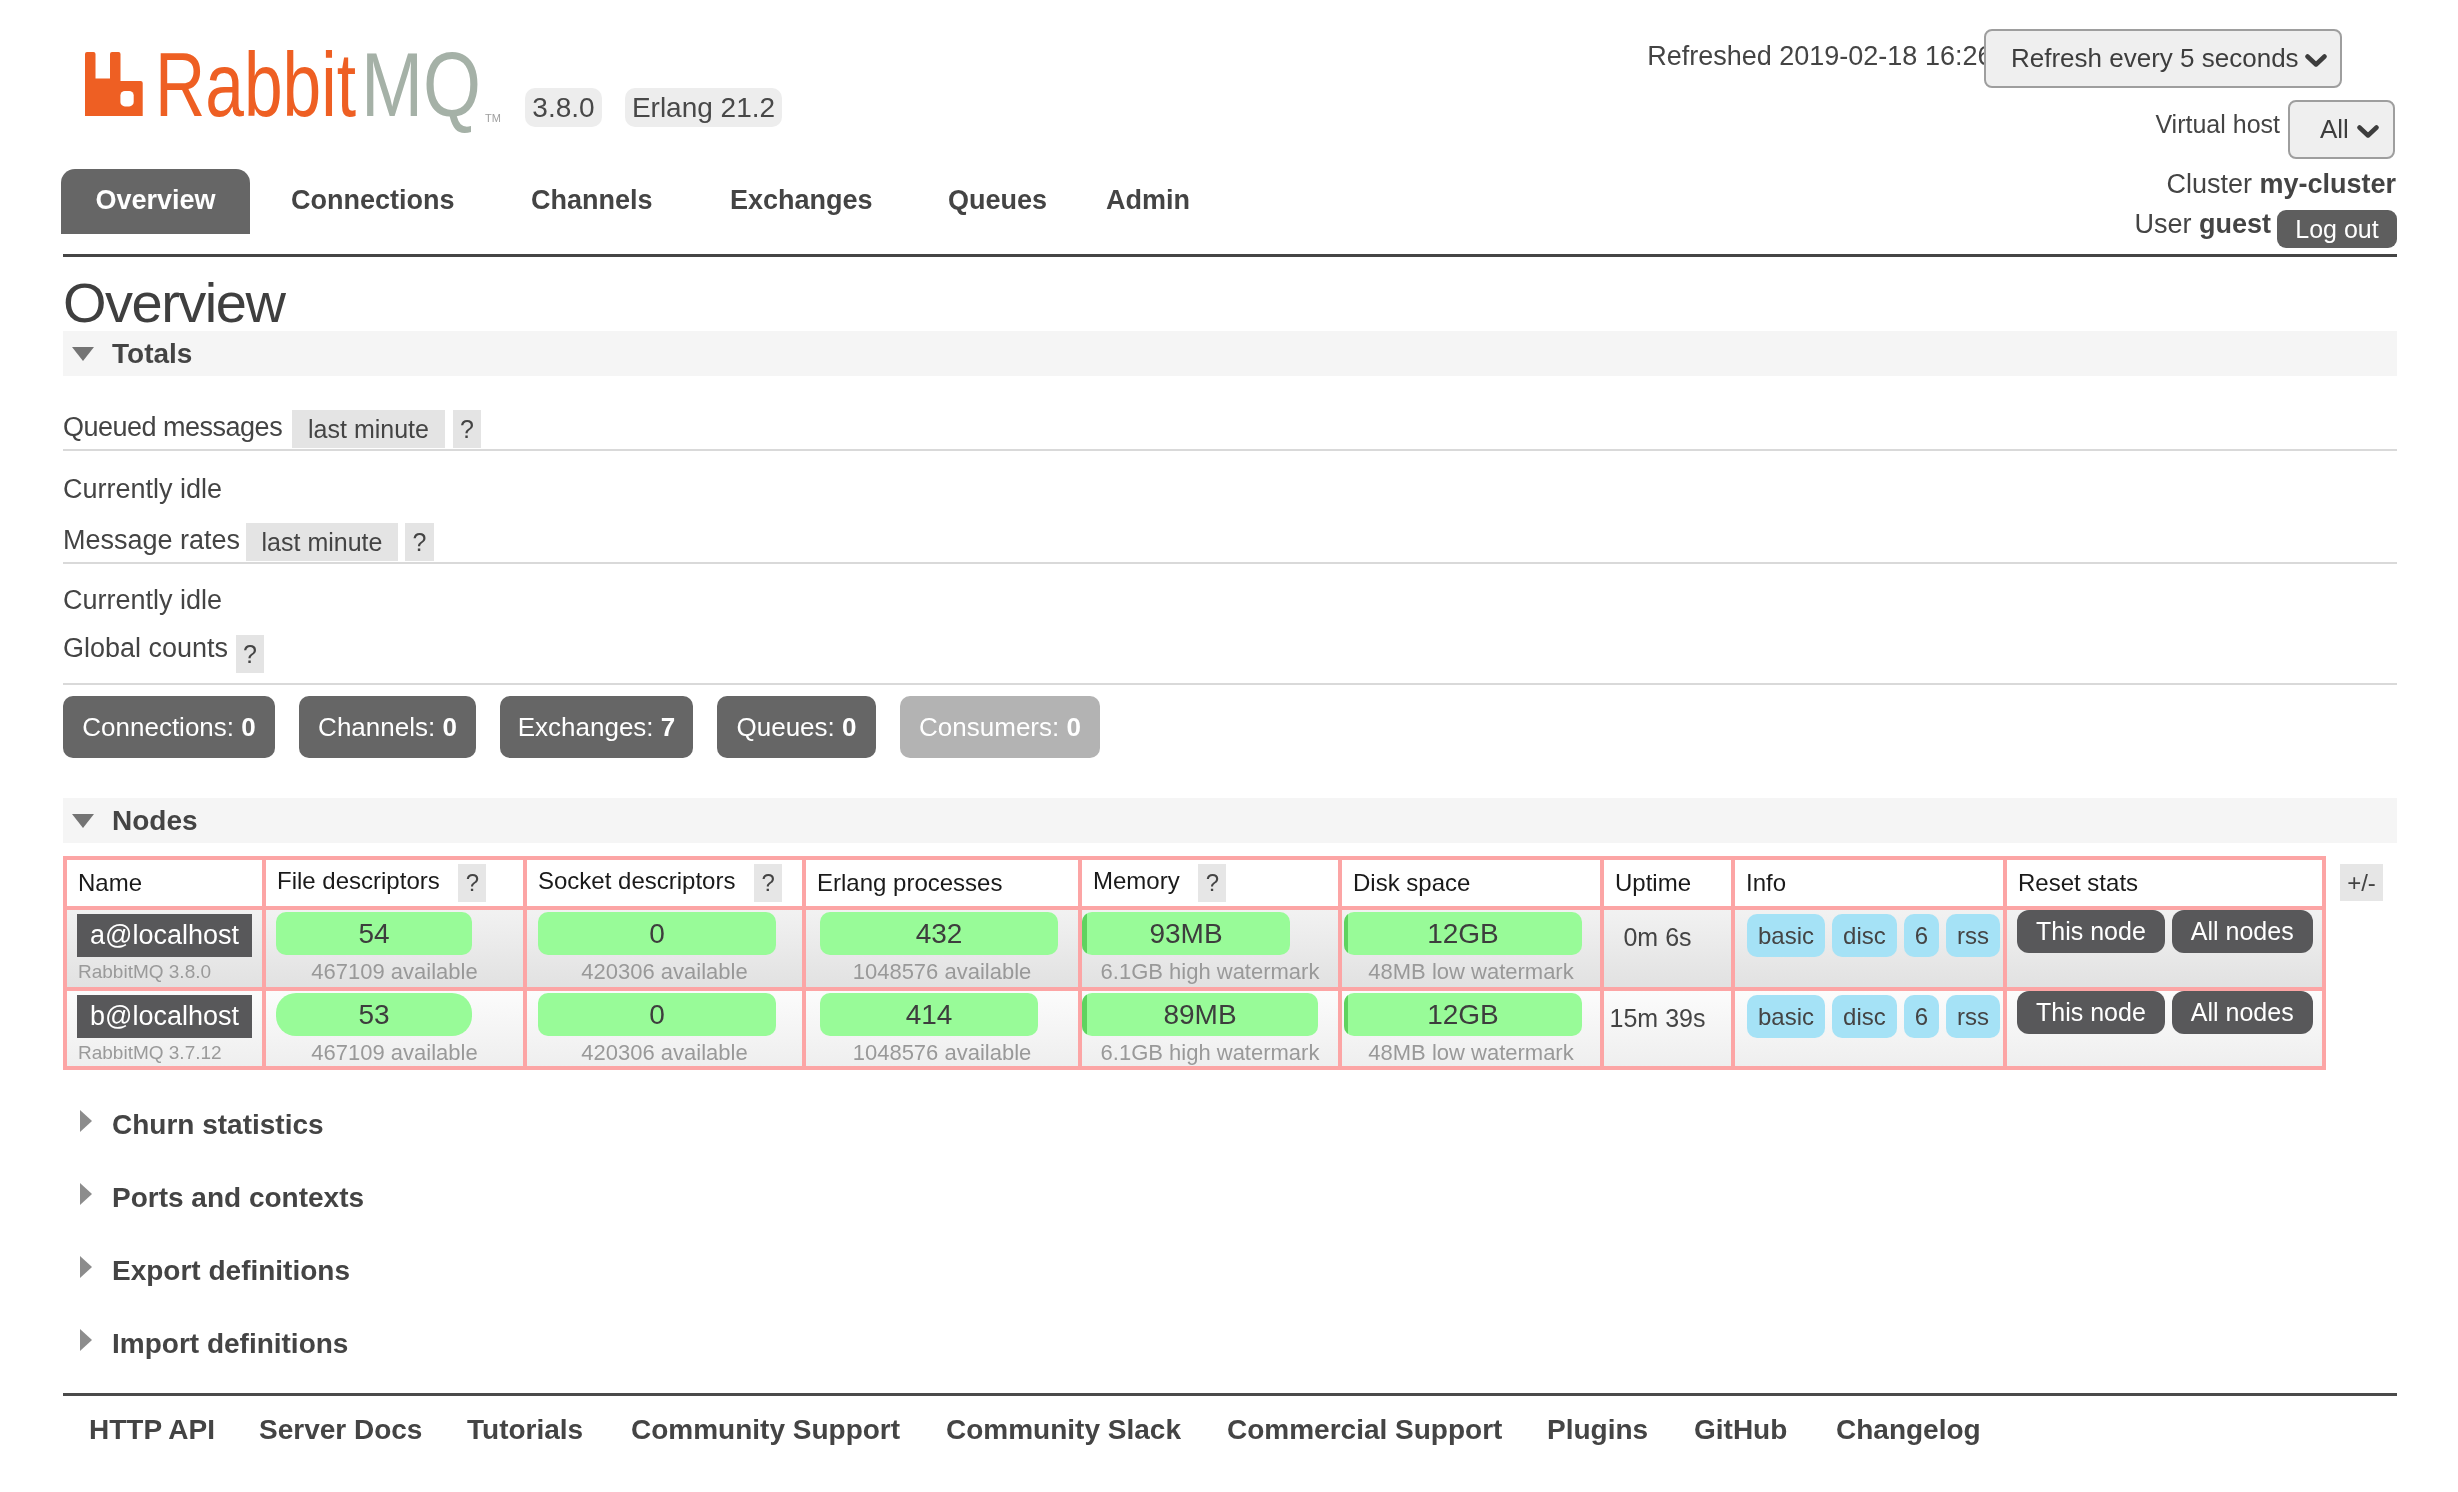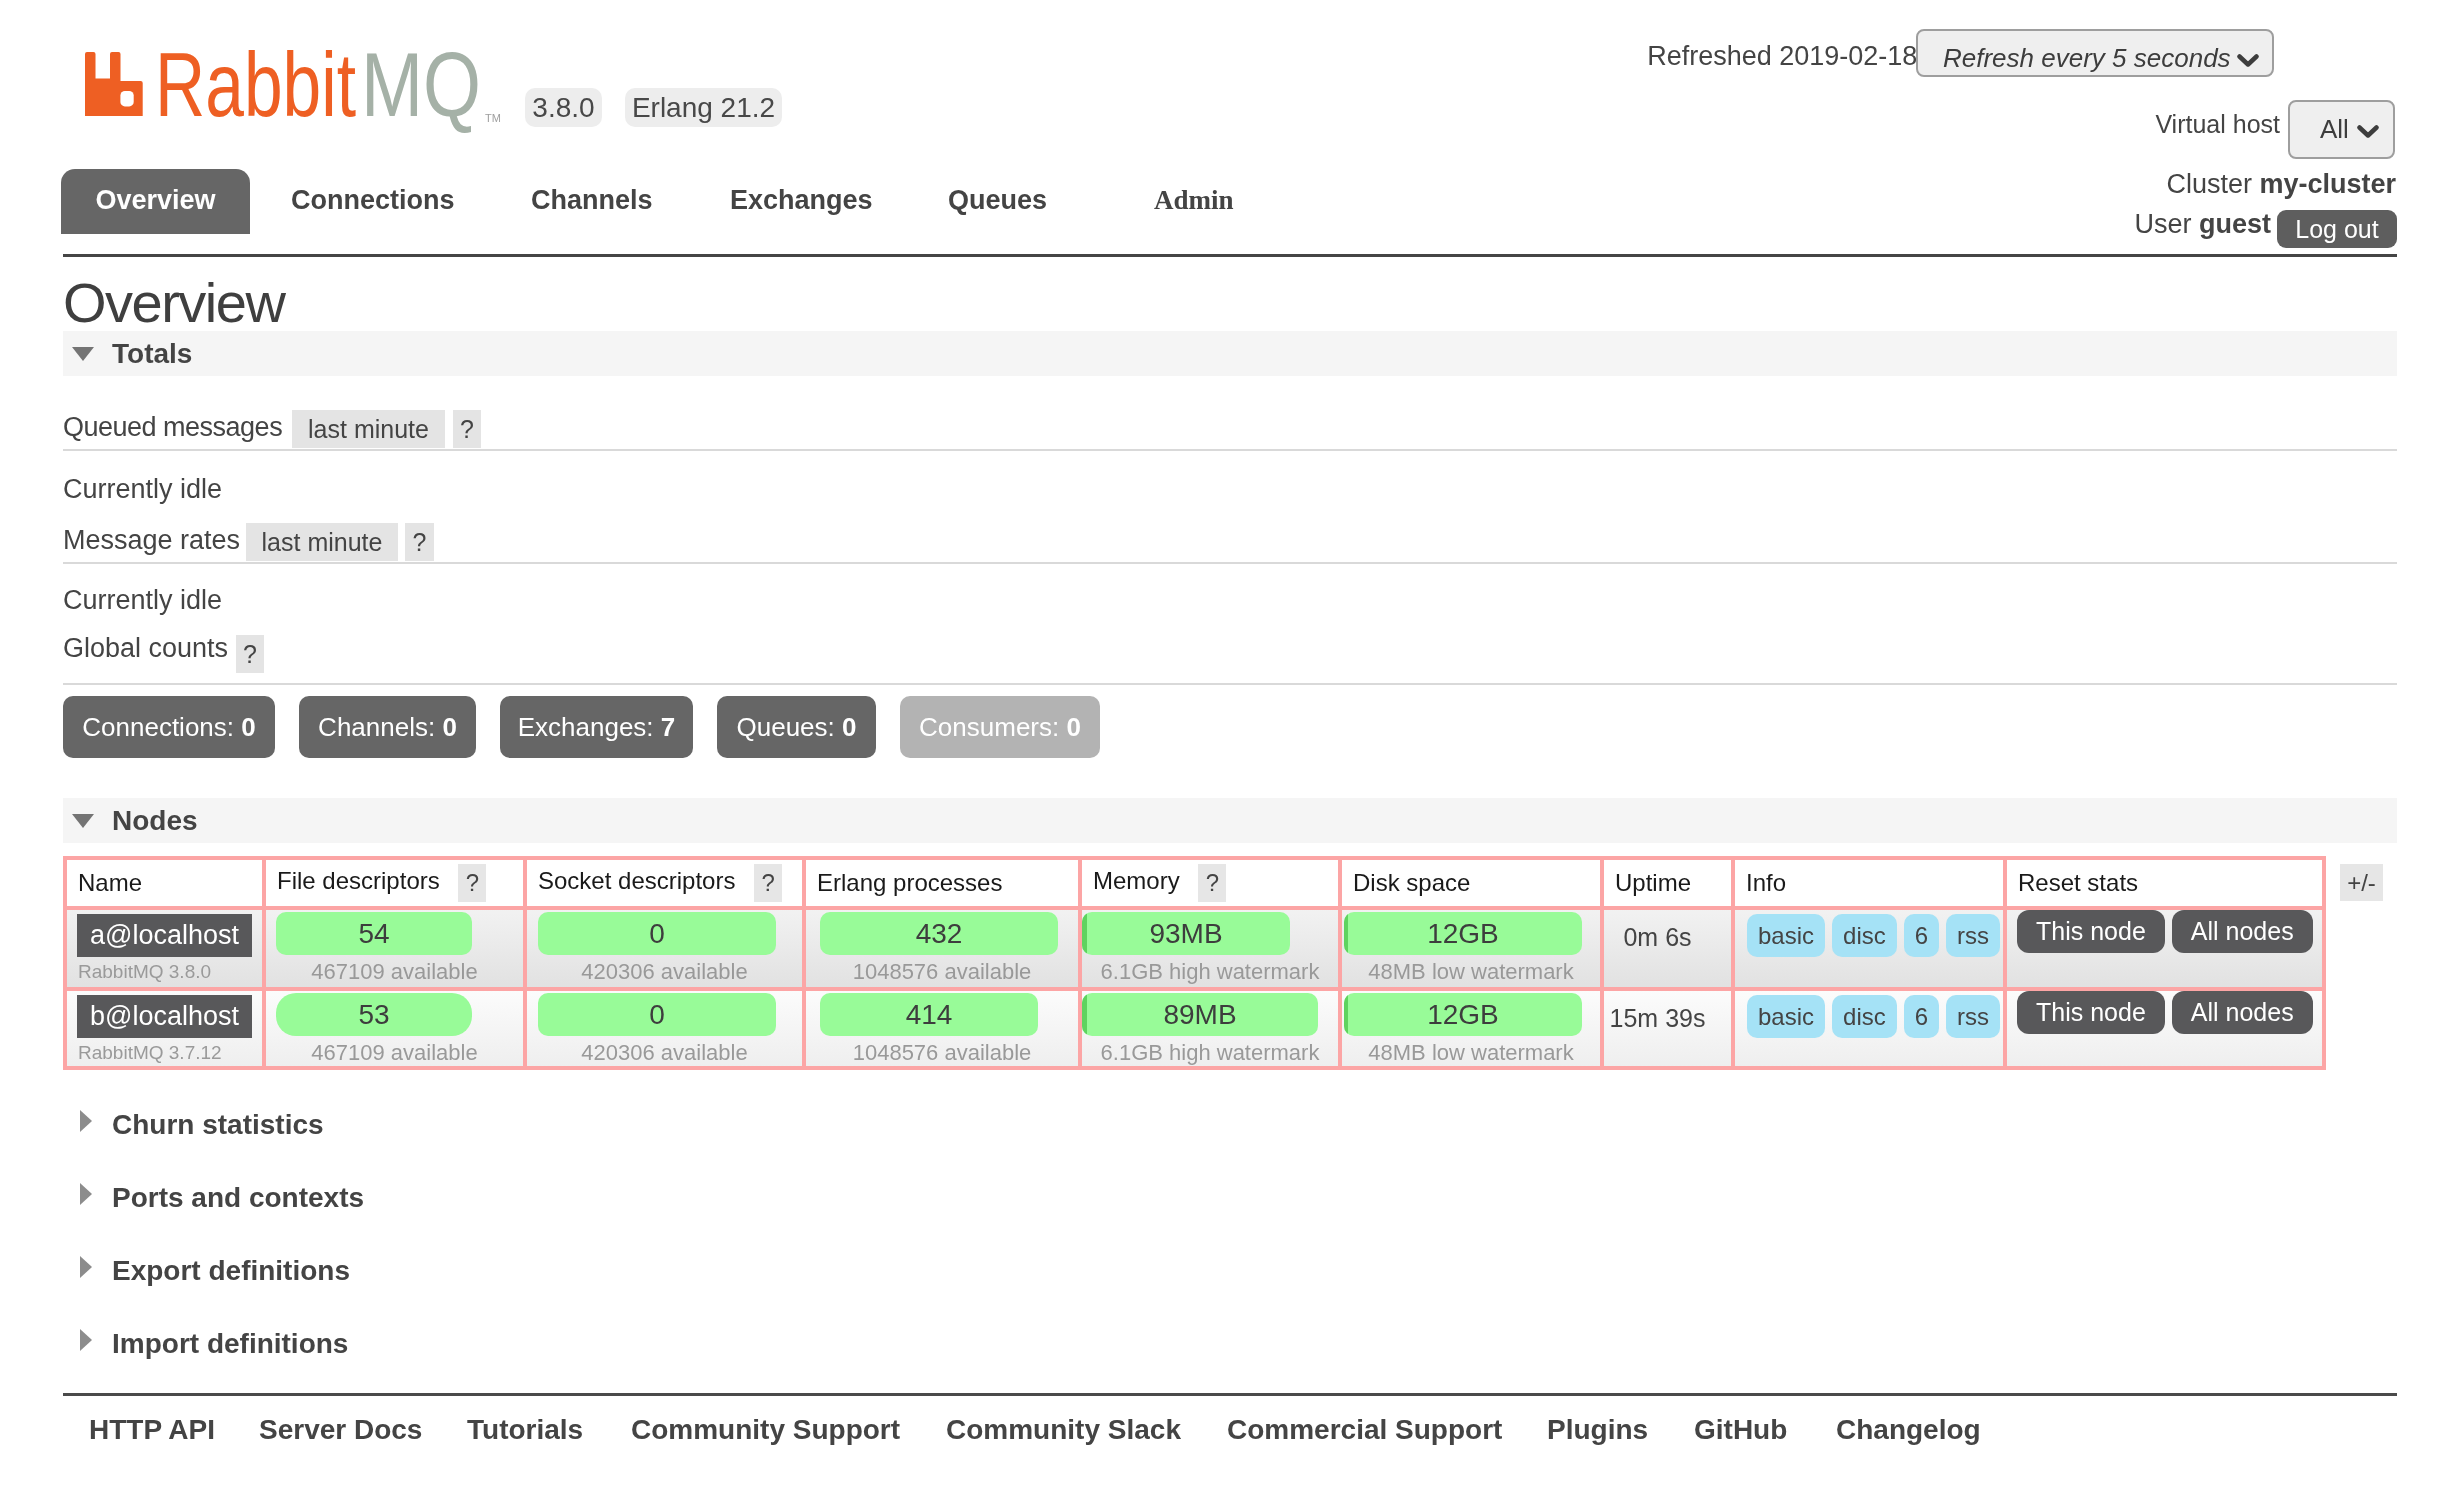--- a/index.html
+++ b/index.html
@@ -8,21 +8,21 @@
   font-family:"Liberation Sans", sans-serif; color:#444; }
 .abs { position:absolute; }
 .b { font-weight:bold; }
 
 #v380, #verlang { position:absolute; top:88px; height:39px; line-height:39px;
   background:#ededed; border-radius:10px; font-size:28px; text-align:center; color:#484848; }
 #v380 { left:525px; width:77px; }
 #verlang { left:625px; width:157px; }
 #refreshed { position:absolute; right:430px; top:44px; font-size:27px; line-height:25px; }
 .sel { position:absolute; background:#efefef; border:2px solid #9e9e9e; border-radius:8px; }
-#sel1 { left:1916px; top:29px; width:358px; height:48px;font-style:italic; }
+#sel1 { left:1984px; top:29px; width:358px; height:59px; }
 #sel2 { left:2288px; top:100px; width:107px; height:59px; }
 .sel span { position:absolute; top:0; font-size:26px; line-height:55px; color:#3d3d3d; }
 #sel1 span { left:25px; }
 #sel2 span { left:30px; }
 .chev { position:absolute; }
 #vhlabel { position:absolute; right:178px; top:112px; font-size:25px; line-height:25px; }
 #cluster { position:absolute; right:62px; top:172px; font-size:27px; line-height:25px; }
 #user { position:absolute; right:187px; top:212px; font-size:27px; line-height:25px; }
 #logout { position:absolute; left:2277px; top:210px; width:120px; height:38px; line-height:38px;
   background:#5e5e5e; color:#fff; border-radius:9px; font-size:25px; text-align:center; }
@@ -114,21 +114,21 @@
 <div id="cluster">Cluster <span class="b">my-cluster</span></div>
 <div id="user">User <span class="b">guest</span></div>
 <div id="logout">Log out</div>
 
 <div id="tabbg"></div>
 <div class="tab" id="tabov">Overview</div>
 <div class="tab" style="left:291px;">Connections</div>
 <div class="tab" style="left:531px;">Channels</div>
 <div class="tab" style="left:730px;">Exchanges</div>
 <div class="tab" style="left:948px;">Queues</div>
-<div class="tab" style="left:1154px;font-family:Liberation Serif, serif;">Admin</div>
+<div class="tab" style="left:1106px;">Admin</div>
 <div id="navrule"></div>
 
 <div id="h1">Overview</div>
 
 <div class="secbar" style="top:331px;">
     <div class="tri-d"></div>
     <div class="lbl">Totals</div>
   </div>
 
 <div class="rowlbl" style="top:413px; letter-spacing:-0.5px;">Queued messages</div>

